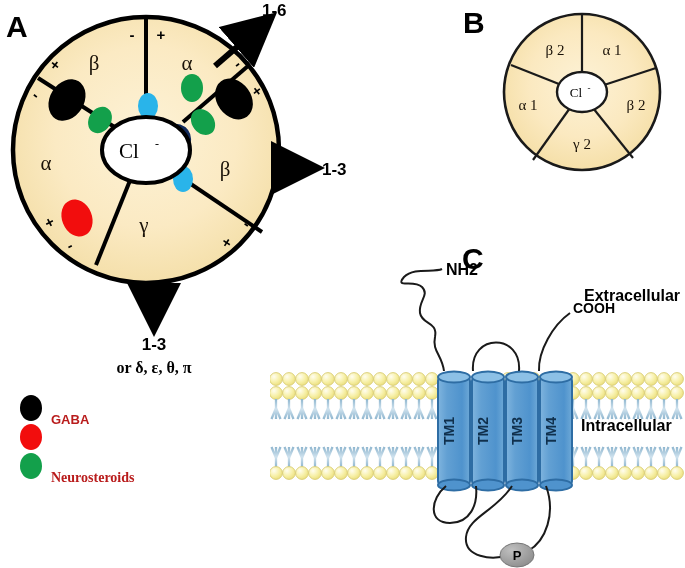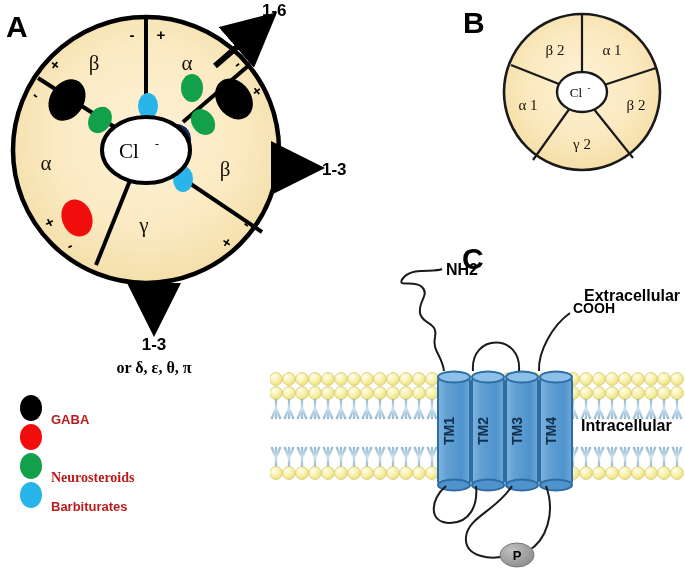--- a/index.html
+++ b/index.html
@@ -367,19 +367,15 @@
       <span class="legend-dot" style="background:#000000"></span>
       <span class="legend-label">GABA</span>
     </div>
     <div class="legend-row">
       <span class="legend-dot" style="background:#f20d0d"></span>
     </div>
     <div class="legend-row">
       <span class="legend-dot" style="background:#13a04b"></span>
       <span class="legend-label serif">Neurosteroids</span>
     </div>
-    <div class="legend-row">
-      <span class="legend-dot" style="background:#29b4ea"></span>
-      <span class="legend-label">Barbiturates</span>
-    </div>
   </div>
 
 </div>
 
 </body></html>

